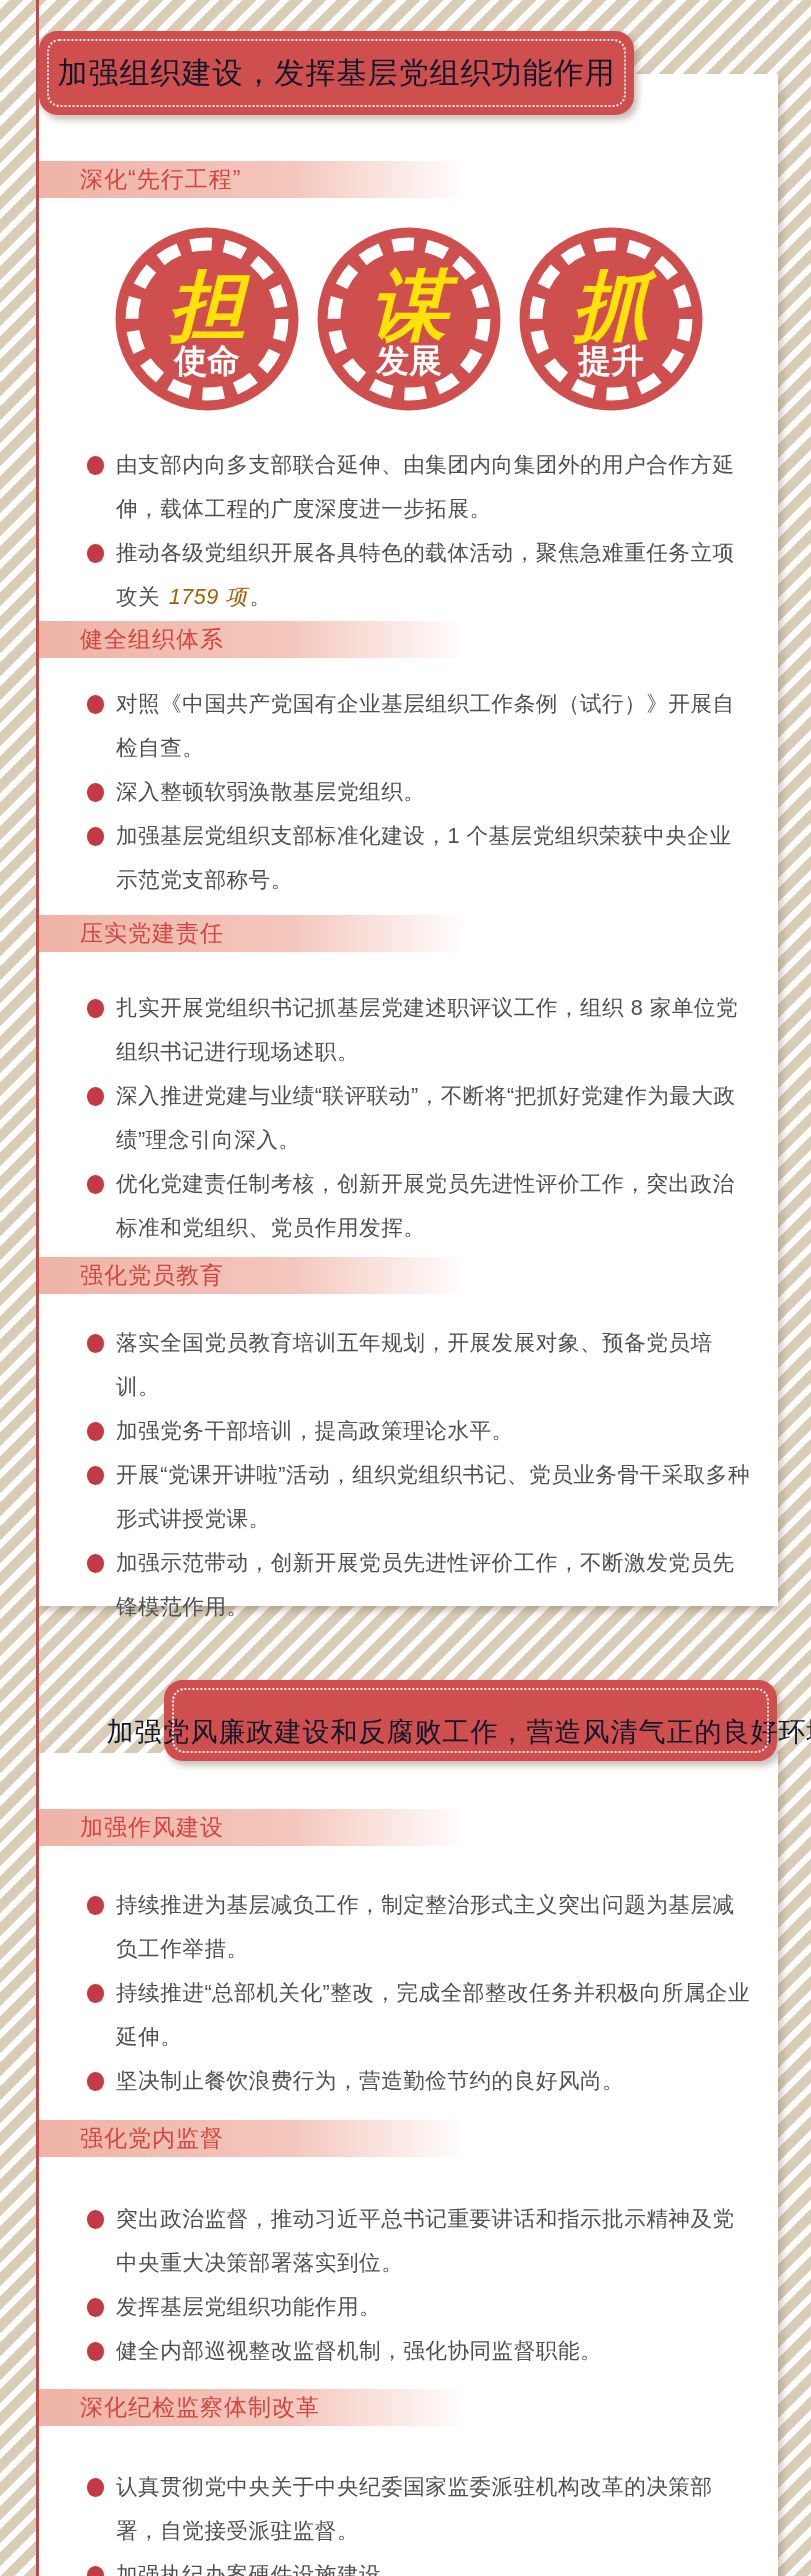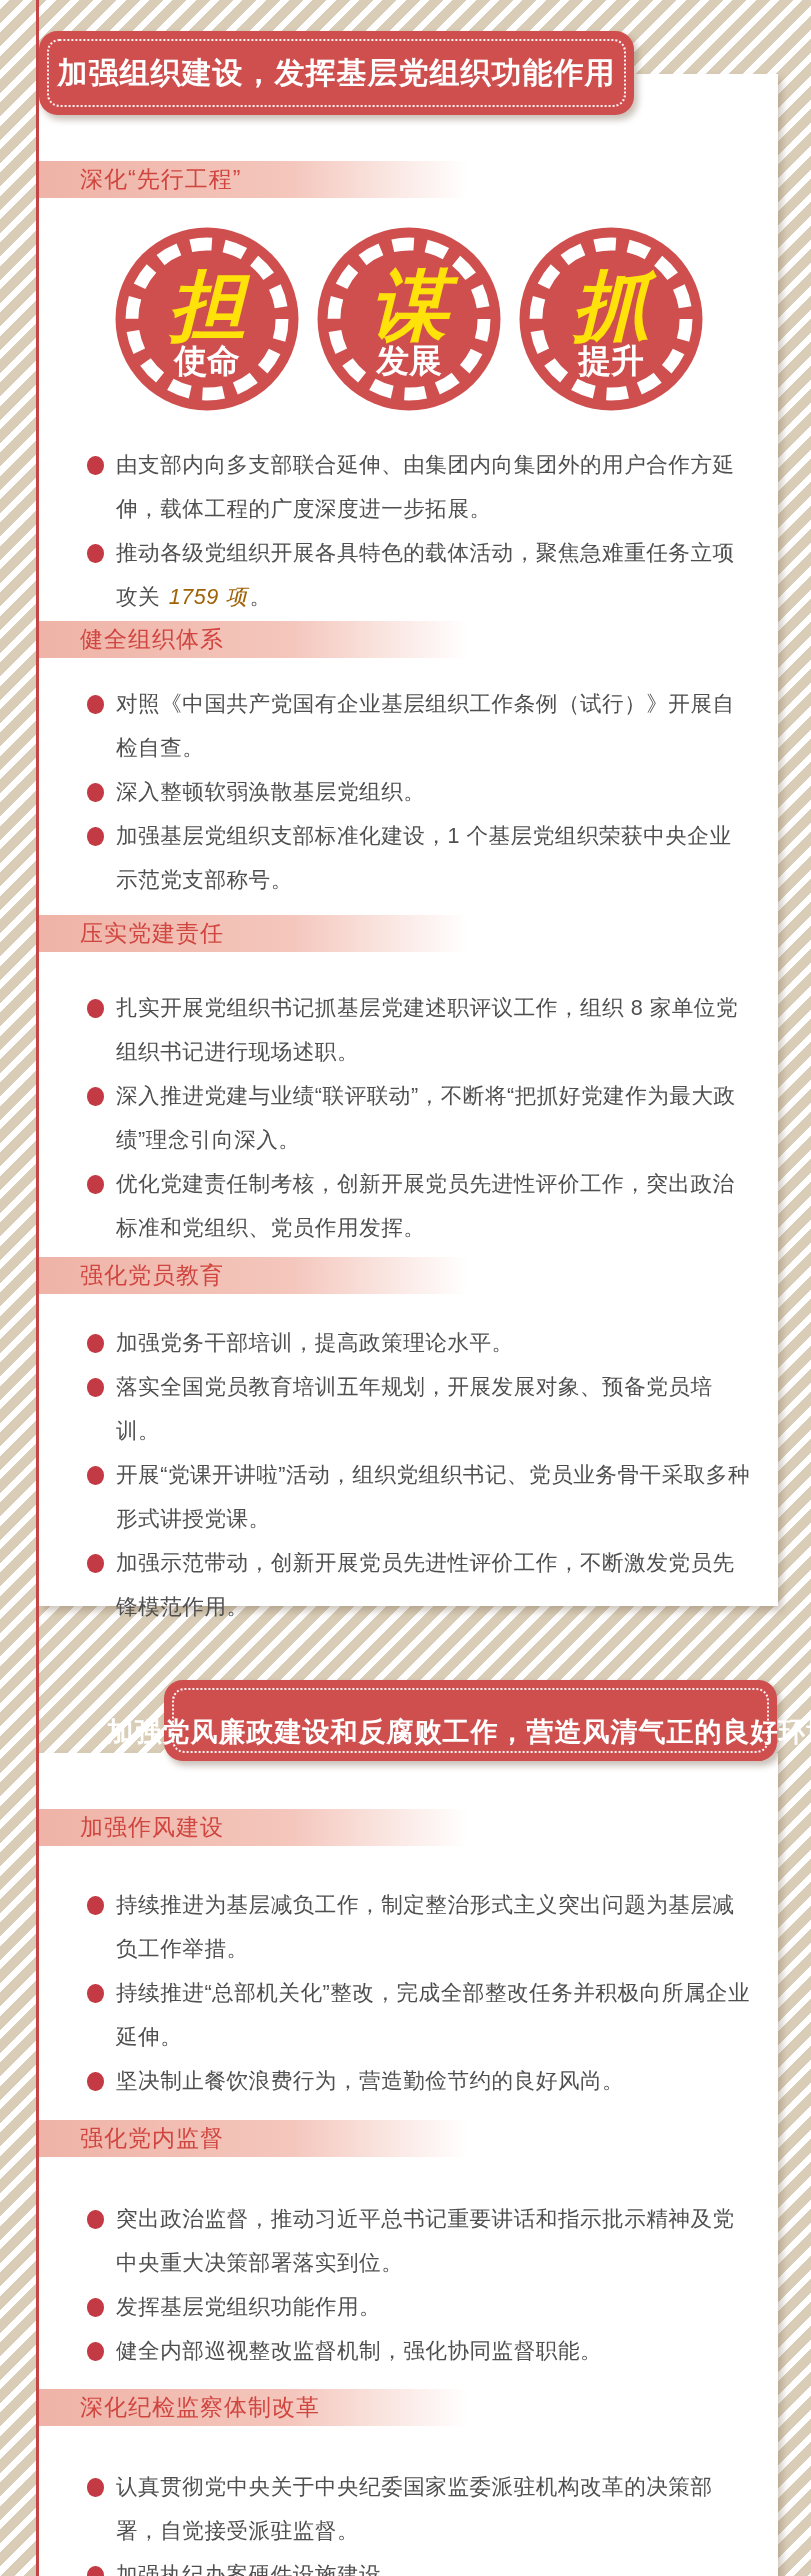--- a/index.html
+++ b/index.html
@@ -48,22 +48,22 @@
   }
   .banner::before{
     content:"";
     position:absolute;
     inset:7.7px;
     border:2.1px dotted rgba(255,255,255,.95);
     border-radius:12.4px;
     pointer-events:none;
   }
   .banner span{
-    color:#ffffff;
-    font-weight:bold;
+    color:#0f172a;
+    font-weight:normal;
     letter-spacing:1px;
     white-space:nowrap;
   }
   .banner1{ left:39px;  top:31px;   width:595px; height:84px; }
   .banner1 span{ font-size:30px; }
   .banner2{ left:164px; top:1680px; width:613px; height:81px; }
   .banner2 span{ font-size:27px;margin-top:22px; }
 
   
   .label-bar{
@@ -215,25 +215,25 @@
         <span>优化党建责任制考核，创新开展党员先进性评价工作，突出政治标准和党组织、党员作用发挥。</span>
       </li>
     </ul>
 
     <div class="label-bar" style="top:1183px">
       <span>强化党员教育</span>
     </div>
     <ul class="group" style="top:1242px">
       <li>
         <span class="dot"></span>
+        <span>落实全国党员教育培训五年规划，开展发展对象、预备党员培训。</span>
+      </li>
+      <li>
+        <span class="dot"></span>
         <span>加强党务干部培训，提高政策理论水平。</span>
-      </li>
-      <li>
-        <span class="dot"></span>
-        <span>落实全国党员教育培训五年规划，开展发展对象、预备党员培训。</span>
       </li>
       <li>
         <span class="dot"></span>
         <span>开展“党课开讲啦”活动，组织党组织书记、党员业务骨干采取多种形式讲授党课。</span>
       </li>
       <li>
         <span class="dot"></span>
         <span>加强示范带动，创新开展党员先进性评价工作，不断激发党员先锋模范作用。</span>
       </li>
     </ul>

